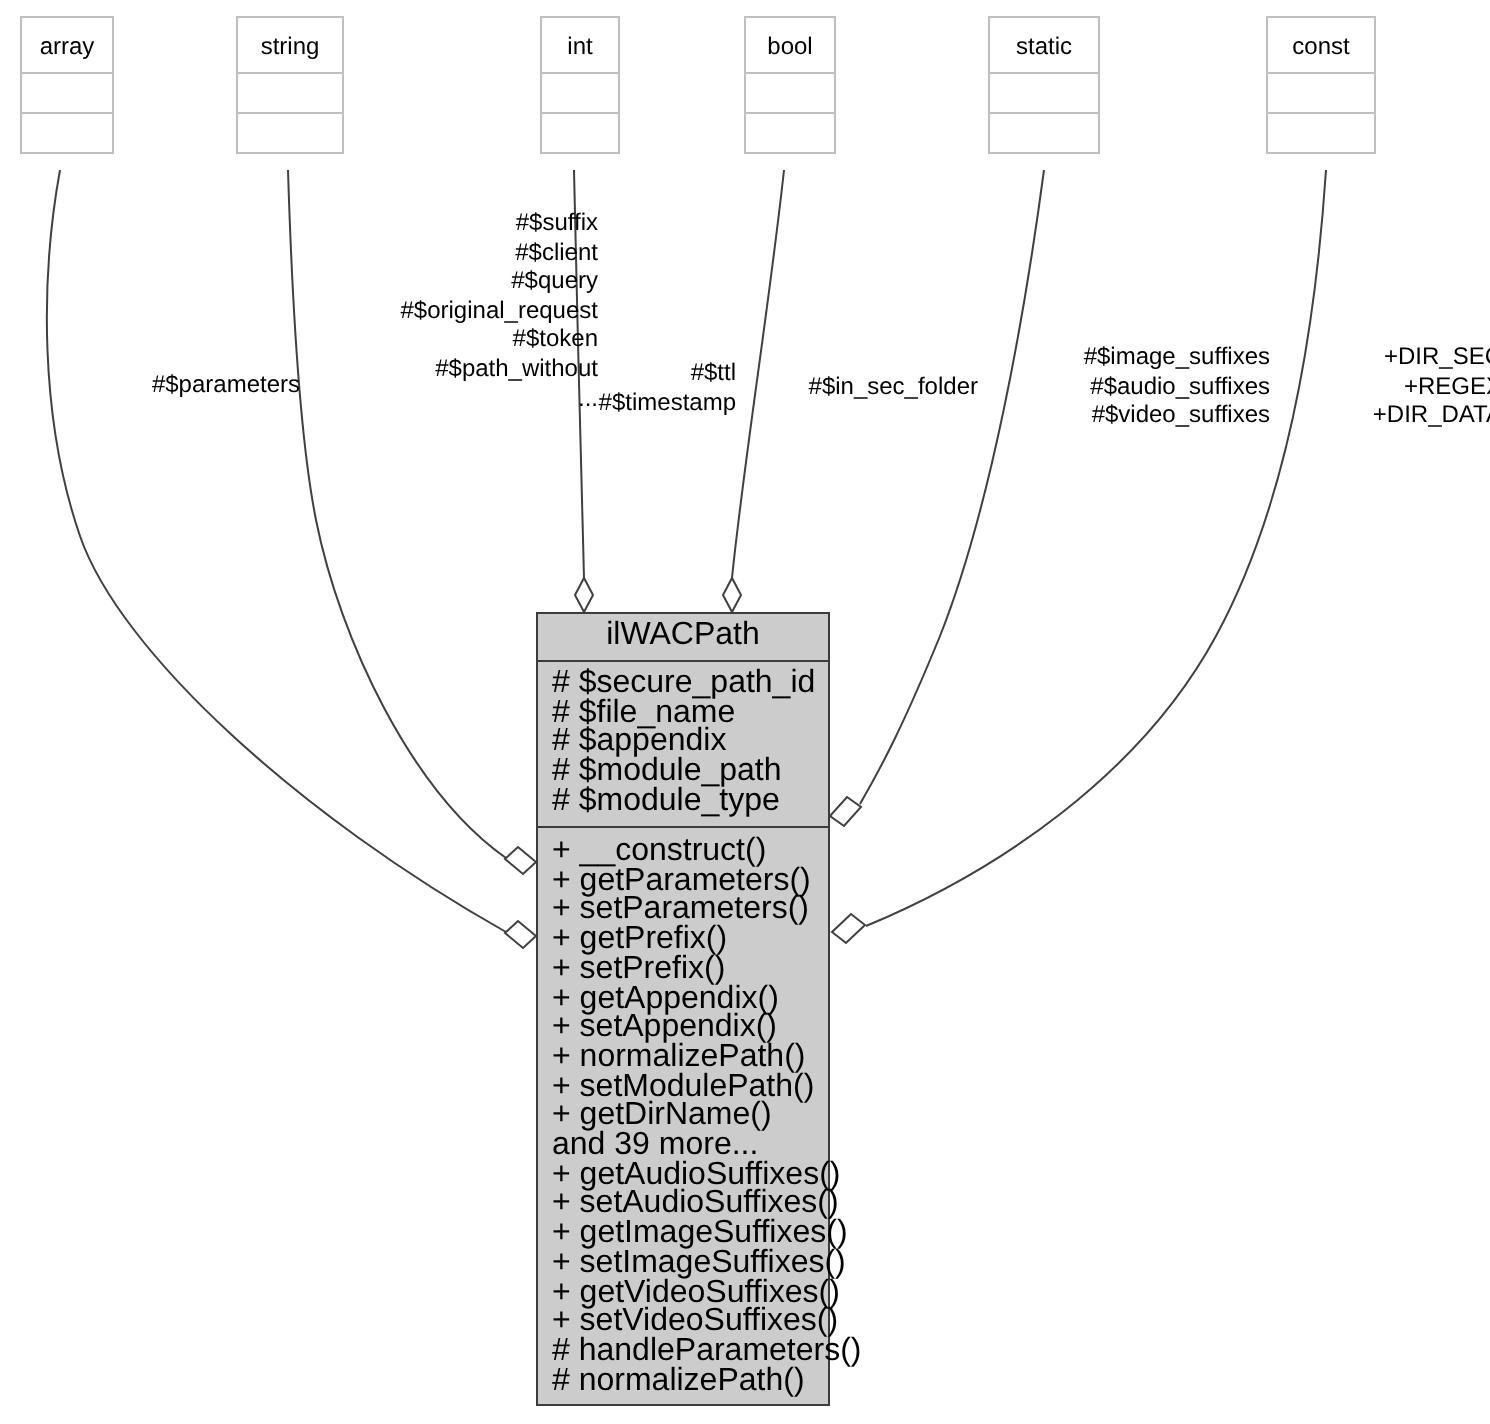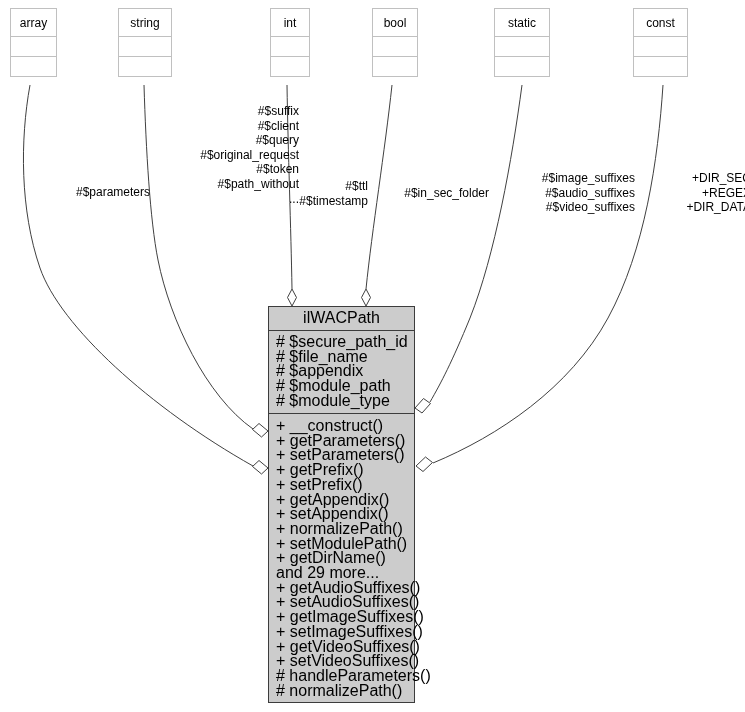--- a/index.html
+++ b/index.html
@@ -157,21 +157,21 @@
       <div class="mc-line">+ __construct()</div>
       <div class="mc-line">+ getParameters()</div>
       <div class="mc-line">+ setParameters()</div>
       <div class="mc-line">+ getPrefix()</div>
       <div class="mc-line">+ setPrefix()</div>
       <div class="mc-line">+ getAppendix()</div>
       <div class="mc-line">+ setAppendix()</div>
       <div class="mc-line">+ normalizePath()</div>
       <div class="mc-line">+ setModulePath()</div>
       <div class="mc-line">+ getDirName()</div>
-      <div class="mc-line">and 29 more...</div>
+      <div class="mc-line">and 39 more...</div>
       <div class="mc-line">+ getAudioSuffixes()</div>
       <div class="mc-line">+ setAudioSuffixes()</div>
       <div class="mc-line">+ getImageSuffixes()</div>
       <div class="mc-line">+ setImageSuffixes()</div>
       <div class="mc-line">+ getVideoSuffixes()</div>
       <div class="mc-line">+ setVideoSuffixes()</div>
       <div class="mc-line"># handleParameters()</div>
       <div class="mc-line"># normalizePath()</div>
     </div>
 </div>

